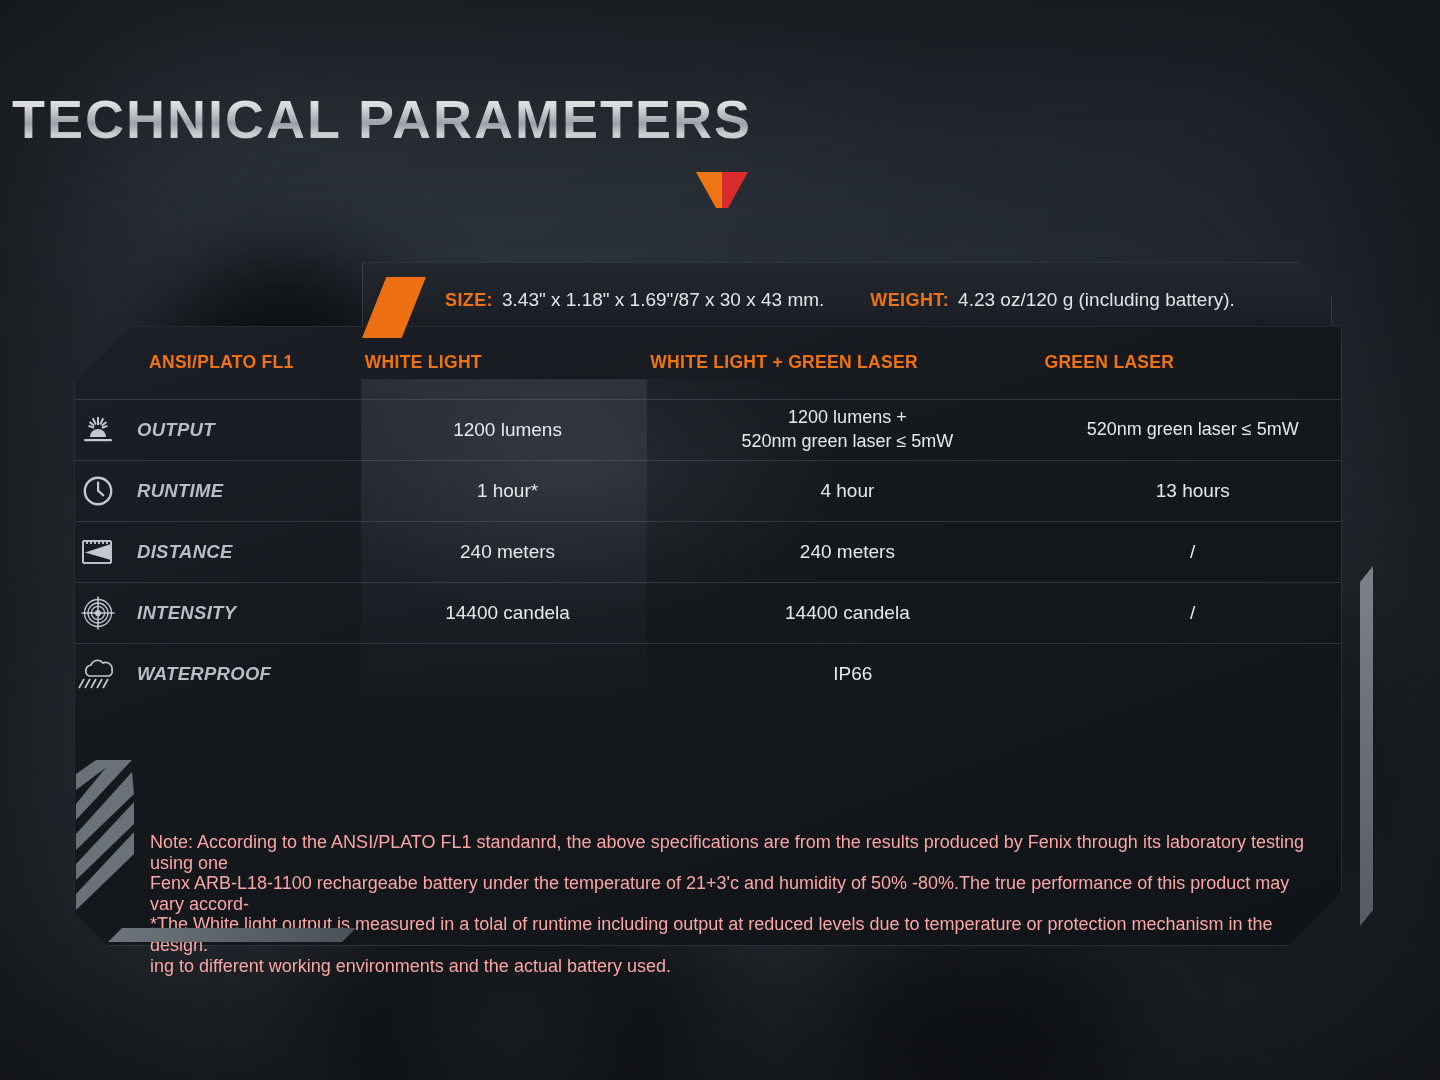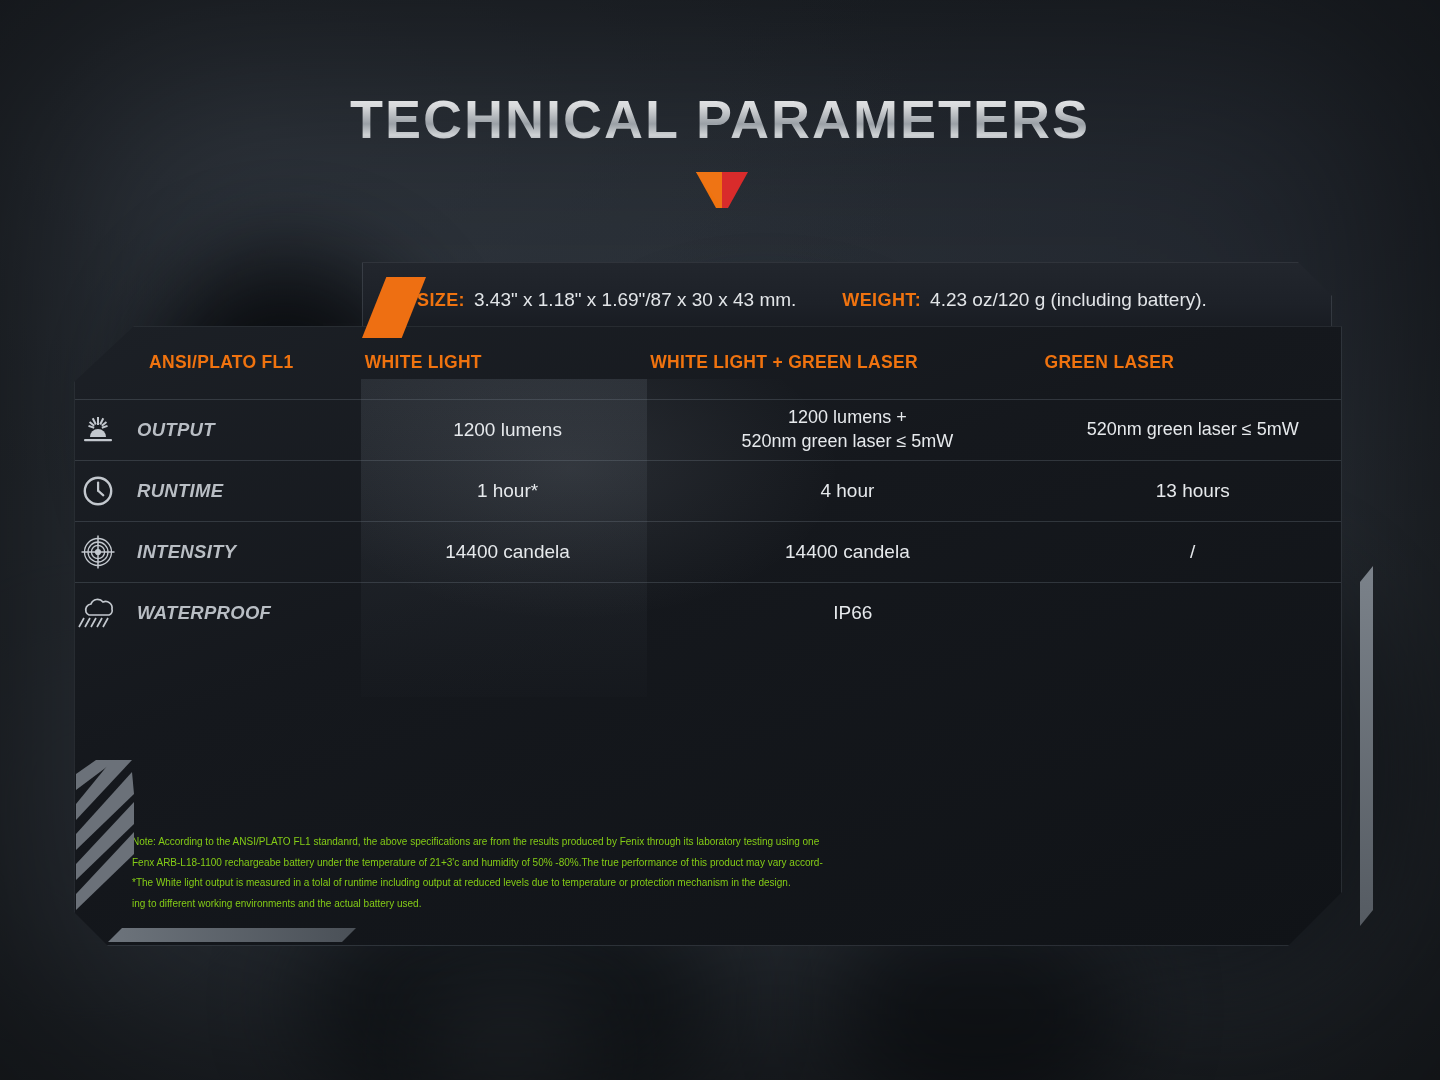--- a/index.html
+++ b/index.html
@@ -24,22 +24,21 @@
   .blob-b { left:600px;  top:330px;  width:330px; height:300px; background:#0c0f13; opacity:.85; }
   .blob-c { left:1040px; top:560px;  width:360px; height:420px; background:#14181d; opacity:.7; }
   .blob-d { left:300px;  top:880px;  width:420px; height:240px; background:#101418; opacity:.75; }
   .blob-e { left:830px;  top:900px;  width:300px; height:220px; background:#0d1014; opacity:.7; }
   .blob-f { left:-60px;  top:640px;  width:300px; height:340px; background:#2f353d; opacity:.45; }
   .blob-g { left:420px;  top:980px;  width:180px; height:150px; background:#3a4047; opacity:.4; }
   .vig { position:absolute; inset:0; box-shadow: inset 0 0 220px 60px rgba(0,0,0,.55); }
 
   
   .title {
-    position:absolute; left:0; right:0; top:88px;
-    text-align:center;
+    position:absolute; left:12px; right:0; top:88px;
     font-size:54px; font-weight:bold; letter-spacing:2px;
     background:linear-gradient(180deg,#f2f3f4 0%,#d7d9db 30%,#9aa0a6 58%,#cfd2d5 76%,#8e949a 100%);
     -webkit-background-clip:text; background-clip:text;
     color:transparent; -webkit-text-fill-color:transparent;
   }
 
   
   .chev { position:absolute; left:696px; top:172px; width:52px; height:36px; }
 
   
@@ -49,21 +48,21 @@
     clip-path:polygon(0 0, calc(100% - 34px) 0, 100% 34px, 100% 100%, 52px 100%, 0 calc(100% - 12px));
     border:1px solid rgba(150,160,172,.20);
     display:flex; align-items:center;
   }
   .strip-orange {
     position:absolute; left:362px; top:277px; width:64px; height:61px;
     background:#ee6f12;
     clip-path:polygon(38% 0, 100% 0, 62% 100%, 0 100%);
     z-index:3;
   }
-  .strip-text { margin-left:54px; display:flex; align-items:baseline; white-space:nowrap; }
+  .strip-text { margin-left:82px; display:flex; align-items:baseline; white-space:nowrap; }
   .k { color:#f0730f; font-weight:bold; font-size:18px; letter-spacing:.4px; }
   .v { color:#e2e5e8; font-size:19px; margin-left:9px; }
   .gap { display:inline-block; width:46px; }
 
   
   .panel {
     position:absolute; left:74px; top:326px; width:1268px; height:620px;
     background:linear-gradient(160deg,#1c2026 0%,#15181d 40%,#101317 100%);
     clip-path:polygon(60px 0, 100% 0, 100% calc(100% - 54px), calc(100% - 54px) 100%, 34px 100%, 0 calc(100% - 34px), 0 56px);
     border:1px solid rgba(150,160,172,.16);
@@ -105,22 +104,22 @@
     pointer-events:none;
   }
   .sheen {
     position:absolute; left:286px; top:52px; width:700px; height:360px;
     background:radial-gradient(ellipse 55% 60% at 30% 25%, rgba(190,200,212,.10), rgba(0,0,0,0) 70%);
     pointer-events:none;
   }
 
   
   .note {
-    position:absolute; left:132px; top:832px; width:1160px;
-    color:#84cc16; font-size:10px; line-height:20.6px;
+    position:absolute; left:150px; top:832px; width:1160px;
+    color:#fca5a5; font-size:18px; line-height:20.6px;
   }
 </style>
 </head>
 <body>
 
 <div class="bg-layer bg-base">
   <div class="blob blob-a"></div>
   <div class="blob blob-b"></div>
   <div class="blob blob-c"></div>
   <div class="blob blob-d"></div>
@@ -205,20 +204,42 @@
               </svg>
             </span>
             <span class="ltext">RUNTIME</span>
           </div>
         </td>
         <td class="valcell">1 hour*</td>
         <td class="valcell">4 hour</td>
         <td class="valcell">13 hours</td>
       </tr>
 
+      <tr class="lrow">
+        <td class="labelcell">
+          <div class="labelwrap">
+            <span class="icn">
+              <svg width="40" height="32" viewBox="0 0 40 32">
+                <g stroke="#c3c8ce" stroke-width="1.9" fill="none">
+                  <path d="M5 5 h28"></path>
+                      <path d="M5 27 h28"></path>
+                  <path d="M5 5 v22"></path>
+                      <path d="M33 5 v22"></path>
+                  <path d="M9 5 v3 M13 5 v3 M17 5 v3 M21 5 v3 M25 5 v3 M29 5 v3"></path>
+                </g>
+                <polygon points="33,8 33,24 7,16.5" fill="#c3c8ce"></polygon>
+              </svg>
+            </span>
+            <span class="ltext">DISTANCE</span>
+          </div>
+        </td>
+        <td class="valcell">240 meters</td>
+        <td class="valcell">240 meters</td>
+        <td class="valcell">/</td>
+      </tr>
 
       <tr class="lrow">
         <td class="labelcell">
           <div class="labelwrap">
             <span class="icn">
               <svg width="40" height="38" viewBox="0 0 40 38">
                 <g stroke="#c3c8ce" fill="none" stroke-width="1.3">
                   <circle cx="20" cy="19" r="13.5"></circle>
                   <circle cx="20" cy="19" r="10"></circle>
                   <circle cx="20" cy="19" r="6.6"></circle>

